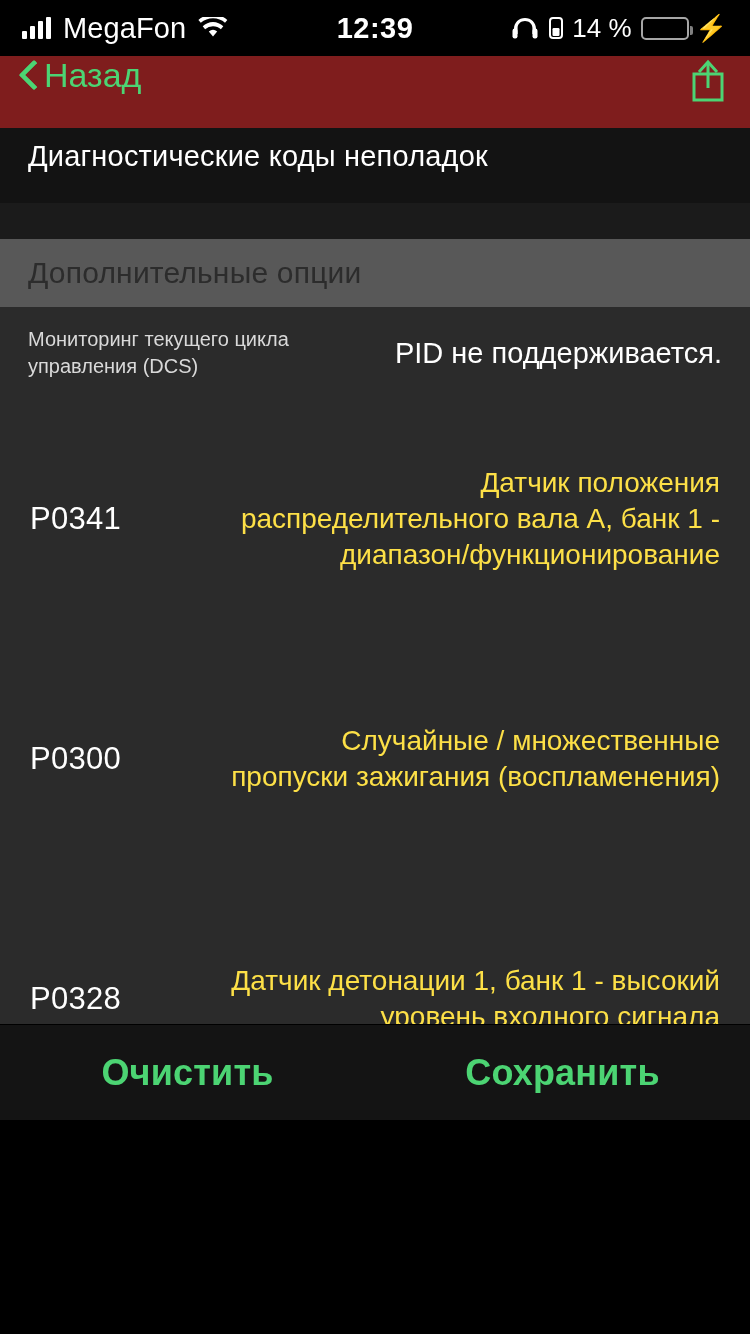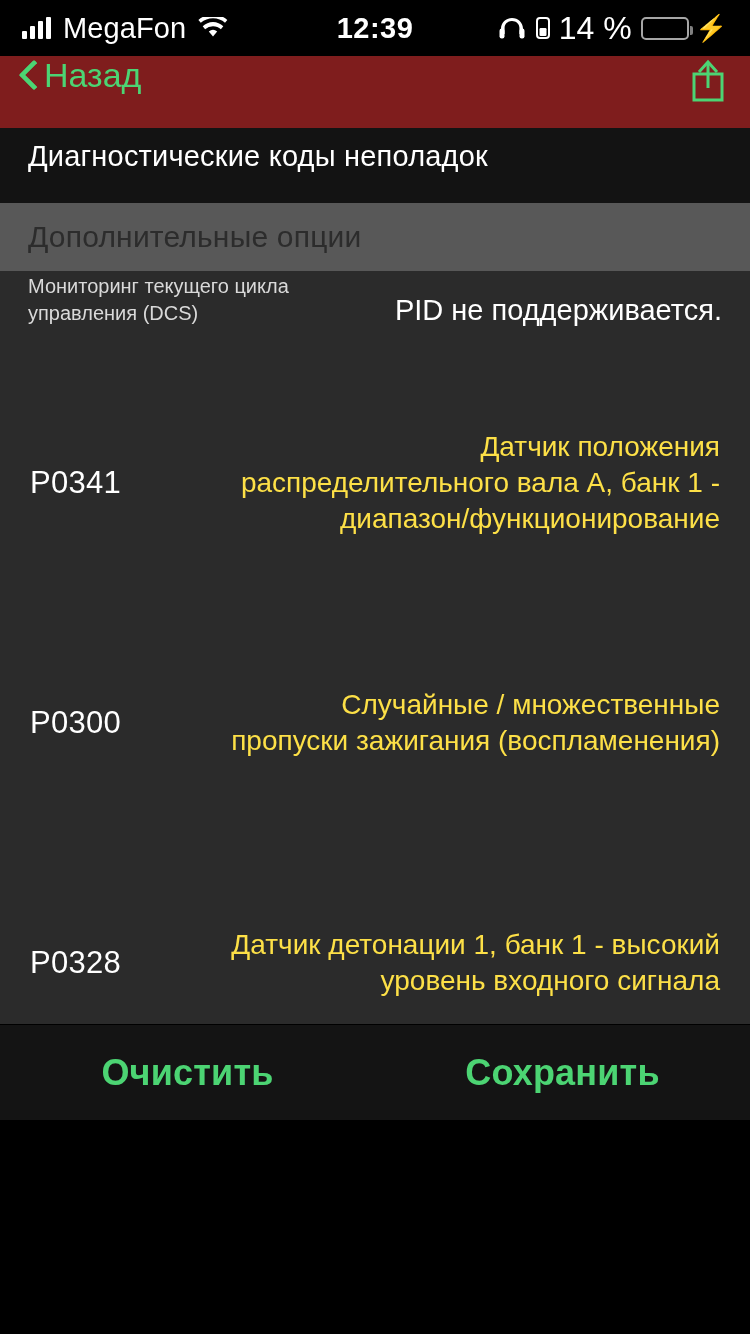--- a/index.html
+++ b/index.html
@@ -43,21 +43,21 @@
     font-size:29px; font-weight:600; letter-spacing:0.5px;
     pointer-events:none;
   }
   .status-right {
     margin-left:auto;
     display:flex; align-items:center; gap:9px;
     font-size:25px;
   }
   .headphone svg { display:block; }
   .batt-icon-small svg { display:block; }
-  .batt-pct { font-size:32px;text-align:right; }
+  .batt-pct { font-size:26px;text-align:right; }
   .battery {
     width:48px; height:23px;
     border:2px solid rgba(255,255,255,.65);
     border-radius:5px;
     position:relative;
     padding:2px;
   }
   .battery::after {
     content:""; position:absolute; right:-6px; top:7px;
     width:3px; height:9px; background:rgba(255,255,255,.5);
@@ -109,30 +109,31 @@
     padding:12px 28px 30px 28px;
     letter-spacing:0.2px;
   }
 
   .section-header {
     background:#585858;
     color:#2c2c2c;
     font-size:30px;
     padding:17px 28px;
     letter-spacing:0.2px;
+    margin-top:36px;
   }
   .section-header.dark {
     background:#4a4a4a;
     color:#262626;
   }
 
   .option-row {
     background:#2b2b2b;
-    display:flex; align-items:flex-end;
-    padding:36px 28px;
+    display:flex; align-items:center;
+    padding:14px 28px;
     min-height:92px;
   }
   .option-label {
     color:#d9d9d9;
     font-size:20px;
     line-height:1.35;
     width:295px;
   }
   .option-value {
     margin-left:auto;

